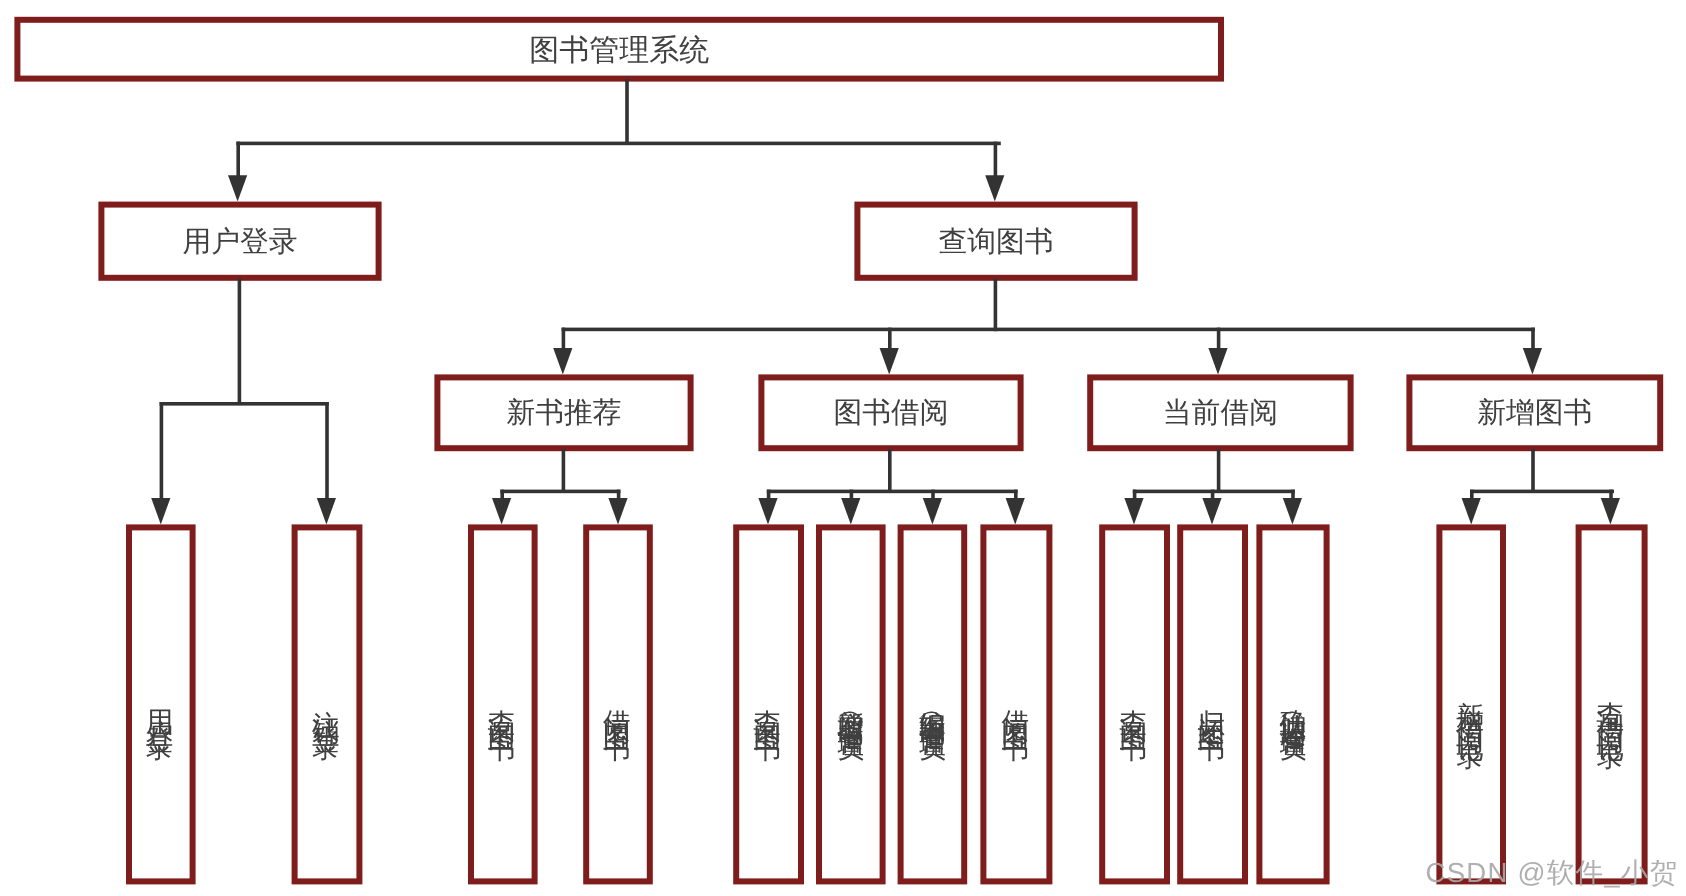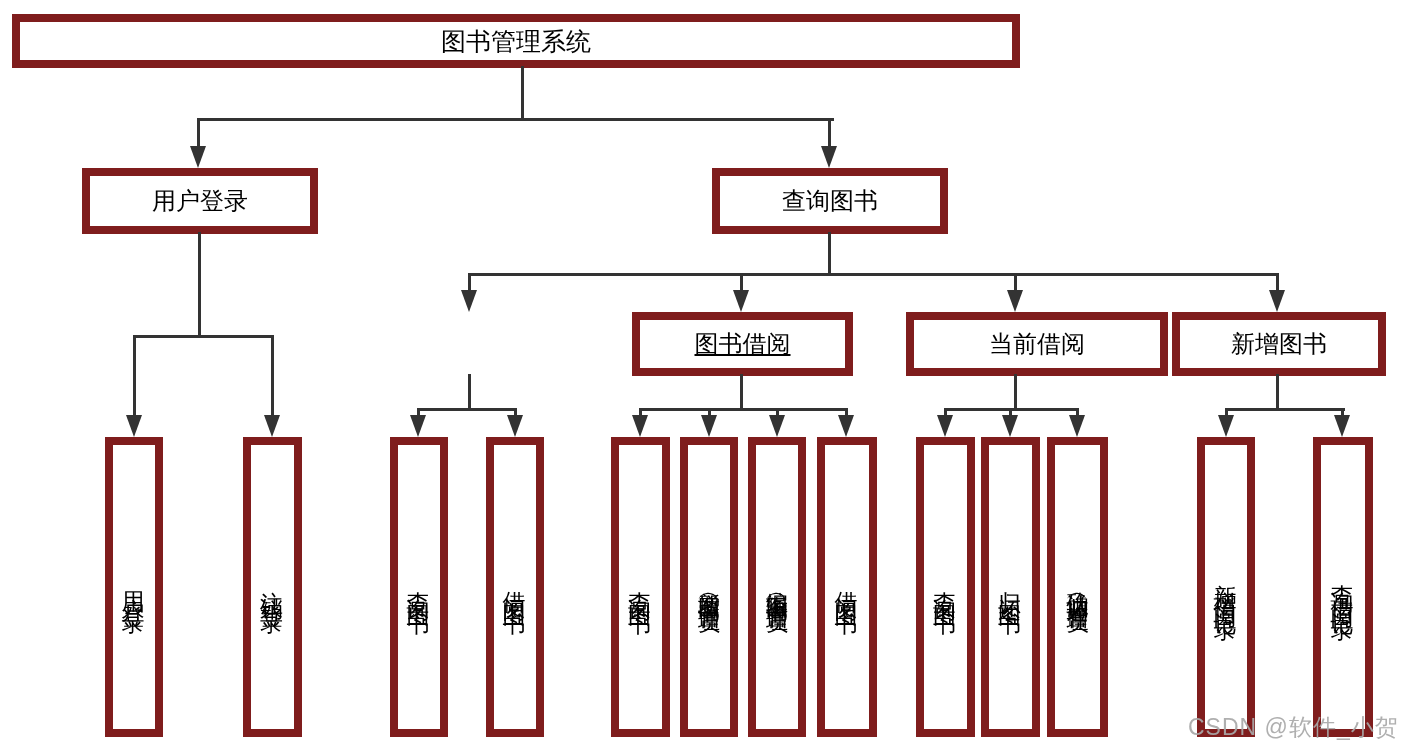--- a/index.html
+++ b/index.html
@@ -1,23 +1,23 @@
 <!DOCTYPE html>
 <html><head>
 <meta charset="utf-8">
 <style>
   html,body{margin:0;padding:0;background:#fff;}
   #canvas{
     position:relative;width:1405px;height:747px;background:#ffffff;overflow:hidden;
     font-family:"Liberation Sans","DejaVu Sans",sans-serif;
   }
   .box{
-    position:absolute;box-sizing:border-box;border:8px solid #7f1d1d;background:#ffffff;
+    position:absolute;box-sizing:border-box;border:5px solid #7f1d1d;background:#ffffff;
     display:flex;align-items:center;justify-content:center;
-    color:#000000;font-size:24px;white-space:nowrap;
+    color:#404040;font-size:24px;white-space:nowrap;
   }
   .rootbox{font-size:25px;}
   .vbox{
     writing-mode:vertical-rl;text-orientation:mixed;
     font-size:23px;letter-spacing:7px;white-space:normal;
   }
   .vbox.tight{font-size:22px;letter-spacing:3px;}
   .hline,.vline{position:absolute;background:#333333;}
   .hline{height:3px;}
   .vline{width:3px;}
@@ -59,22 +59,23 @@
   <div class="hline" style="left:468px;top:273px;width:811px;"></div>
   <div class="vline" style="left:468px;top:273px;height:20px;"></div>
   <div class="arr" style="left:461px;top:290px;"></div>
   <div class="vline" style="left:740px;top:273px;height:20px;"></div>
   <div class="arr" style="left:733px;top:290px;"></div>
   <div class="vline" style="left:1014px;top:273px;height:20px;"></div>
   <div class="arr" style="left:1007px;top:290px;"></div>
   <div class="vline" style="left:1276px;top:273px;height:20px;"></div>
   <div class="arr" style="left:1269px;top:290px;"></div>
 
-  <div class="box" style="left:632px;top:312px;width:221px;height:64px;text-decoration:underline;">图书借阅</div>
-  <div class="box" style="left:906px;top:312px;width:262px;height:64px;">当前借阅</div>
+  <div class="box" style="left:362px;top:312px;width:216px;height:64px;">新书推荐</div>
+  <div class="box" style="left:632px;top:312px;width:221px;height:64px;">图书借阅</div>
+  <div class="box" style="left:906px;top:312px;width:222px;height:64px;">当前借阅</div>
   <div class="box" style="left:1172px;top:312px;width:214px;height:64px;">新增图书</div>
 
   <div class="vline" style="left:468px;top:374px;height:36px;"></div>
   <div class="hline" style="left:417px;top:408px;width:100px;"></div>
   <div class="vline" style="left:417px;top:408px;height:12px;"></div>
   <div class="arr" style="left:410px;top:415px;"></div>
   <div class="vline" style="left:514px;top:408px;height:12px;"></div>
   <div class="arr" style="left:507px;top:415px;"></div>
 
   <div class="vline" style="left:740px;top:374px;height:36px;"></div>

